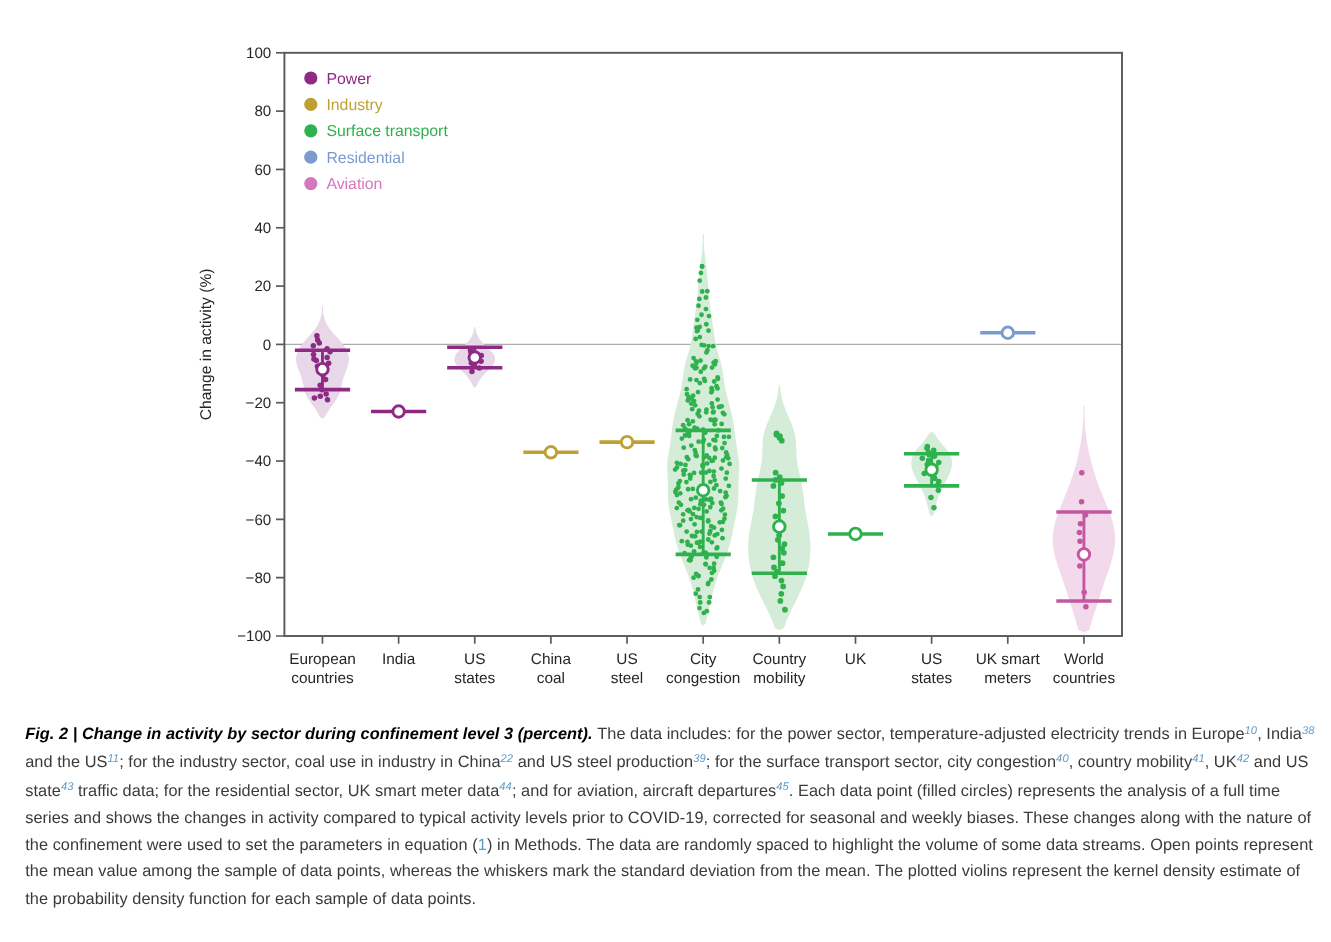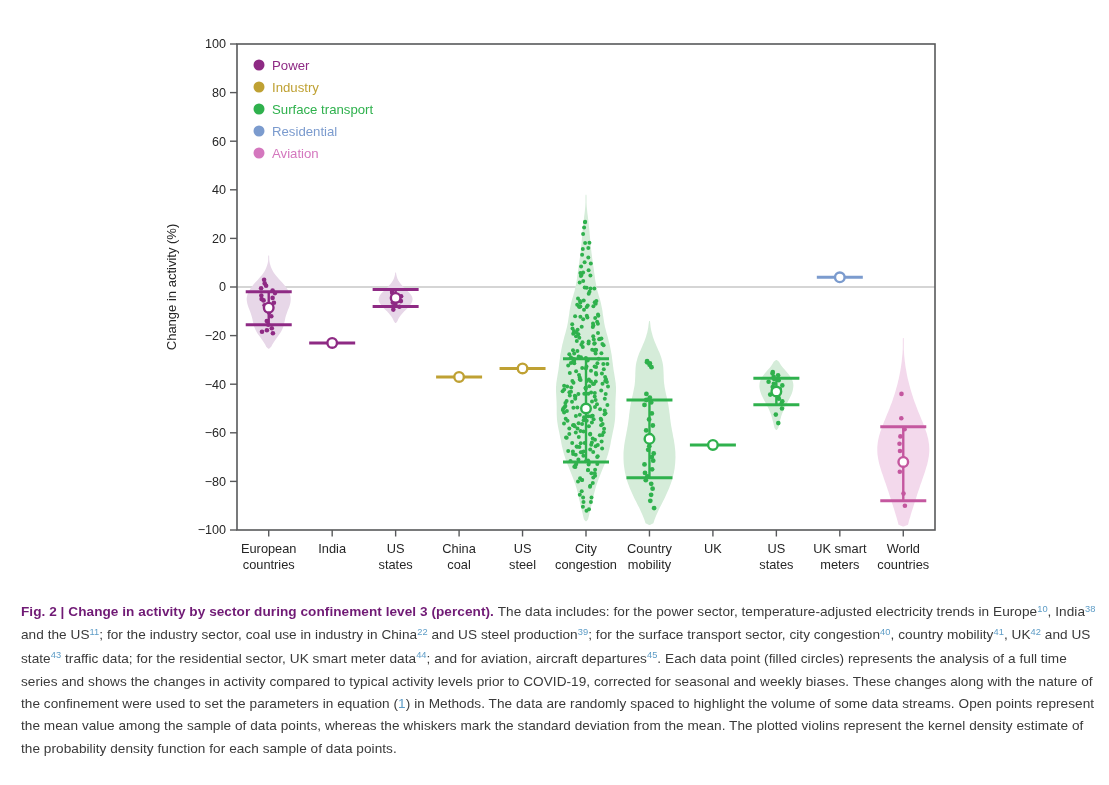--- a/index.html
+++ b/index.html
@@ -1,21 +1,21 @@
 <!DOCTYPE html>
 <html><head>
 <meta charset="utf-8">
 <style>
   html,body{margin:0;padding:0;background:#ffffff;}
   body{width:1109px;height:785px;position:relative;font-family:"Liberation Sans",sans-serif;overflow:hidden;}
   #plot{position:absolute;left:0;top:0;}
   svg text{font-family:"Liberation Sans",sans-serif;}
   .caption{position:absolute;left:21px;top:601px;width:1076px;font-size:13.6px;line-height:22.3px;color:#3a3a3a;letter-spacing:0.05px;}
-  .seg-bold{font-weight:700;color:#701a75;}
-  .seg-sup{font-size:9.3px;position:relative;top:-4.5px;}
+  .seg-bold{font-weight:700;color:#000000;font-style:italic;}
+  .seg-sup{font-size:9.3px;position:relative;top:-4.5px;font-style:italic;}
   .seg-normal{}
 </style>
 </head>
 <body>
 
 <svg id="plot" width="1109" height="594" viewBox="0 0 1109 594" aria-label="violin chart">
     <line x1="237" x2="935" y1="287" y2="287" stroke="#ababab" stroke-width="1.2"></line>
     <g>
       <path d="M268.7,255.4L269.1,255.4L269.2,257.4L269.2,259.3L269.4,261.2L269.8,263.2L270.3,265.1L270.9,267.1L271.8,269.0L272.8,271.0L274.0,272.9L275.5,274.9L277.0,276.8L278.7,278.7L280.5,280.7L282.2,282.6L283.9,284.6L285.5,286.5L286.9,288.5L288.2,290.4L289.2,292.3L290.0,294.3L290.5,296.2L290.7,298.2L290.7,300.1L290.5,302.1L290.1,304.0L289.5,306.0L288.8,307.9L288.0,309.8L287.3,311.8L286.6,313.7L285.9,315.7L285.4,317.6L285.0,319.6L284.6,321.5L284.1,323.5L283.7,325.4L283.1,327.3L282.3,329.3L281.3,331.2L280.1,333.2L278.8,335.1L277.4,337.1L276.0,339.0L274.6,340.9L273.3,342.9L272.2,344.8L271.2,346.8L269.1,348.7L268.3,348.7L266.2,346.8L265.3,344.8L264.2,342.9L262.9,340.9L261.5,339.0L260.1,337.1L258.6,335.1L257.3,333.2L256.2,331.2L255.2,329.3L254.4,327.3L253.8,325.4L253.3,323.5L252.9,321.5L252.5,319.6L252.0,317.6L251.5,315.7L250.9,313.7L250.2,311.8L249.4,309.8L248.7,307.9L248.0,306.0L247.4,304.0L247.0,302.1L246.7,300.1L246.7,298.2L247.0,296.2L247.5,294.3L248.3,292.3L249.3,290.4L250.5,288.5L252.0,286.5L253.5,284.6L255.2,282.6L257.0,280.7L258.7,278.7L260.4,276.8L262.0,274.9L263.4,272.9L264.7,271.0L265.7,269.0L266.5,267.1L267.2,265.1L267.7,263.2L268.1,261.2L268.2,259.3L268.2,257.4L268.3,255.4Z" fill="#e7d7e8"></path>
       <circle cx="264.1" cy="279.7" r="2.3" fill="#8e2a84"></circle>

